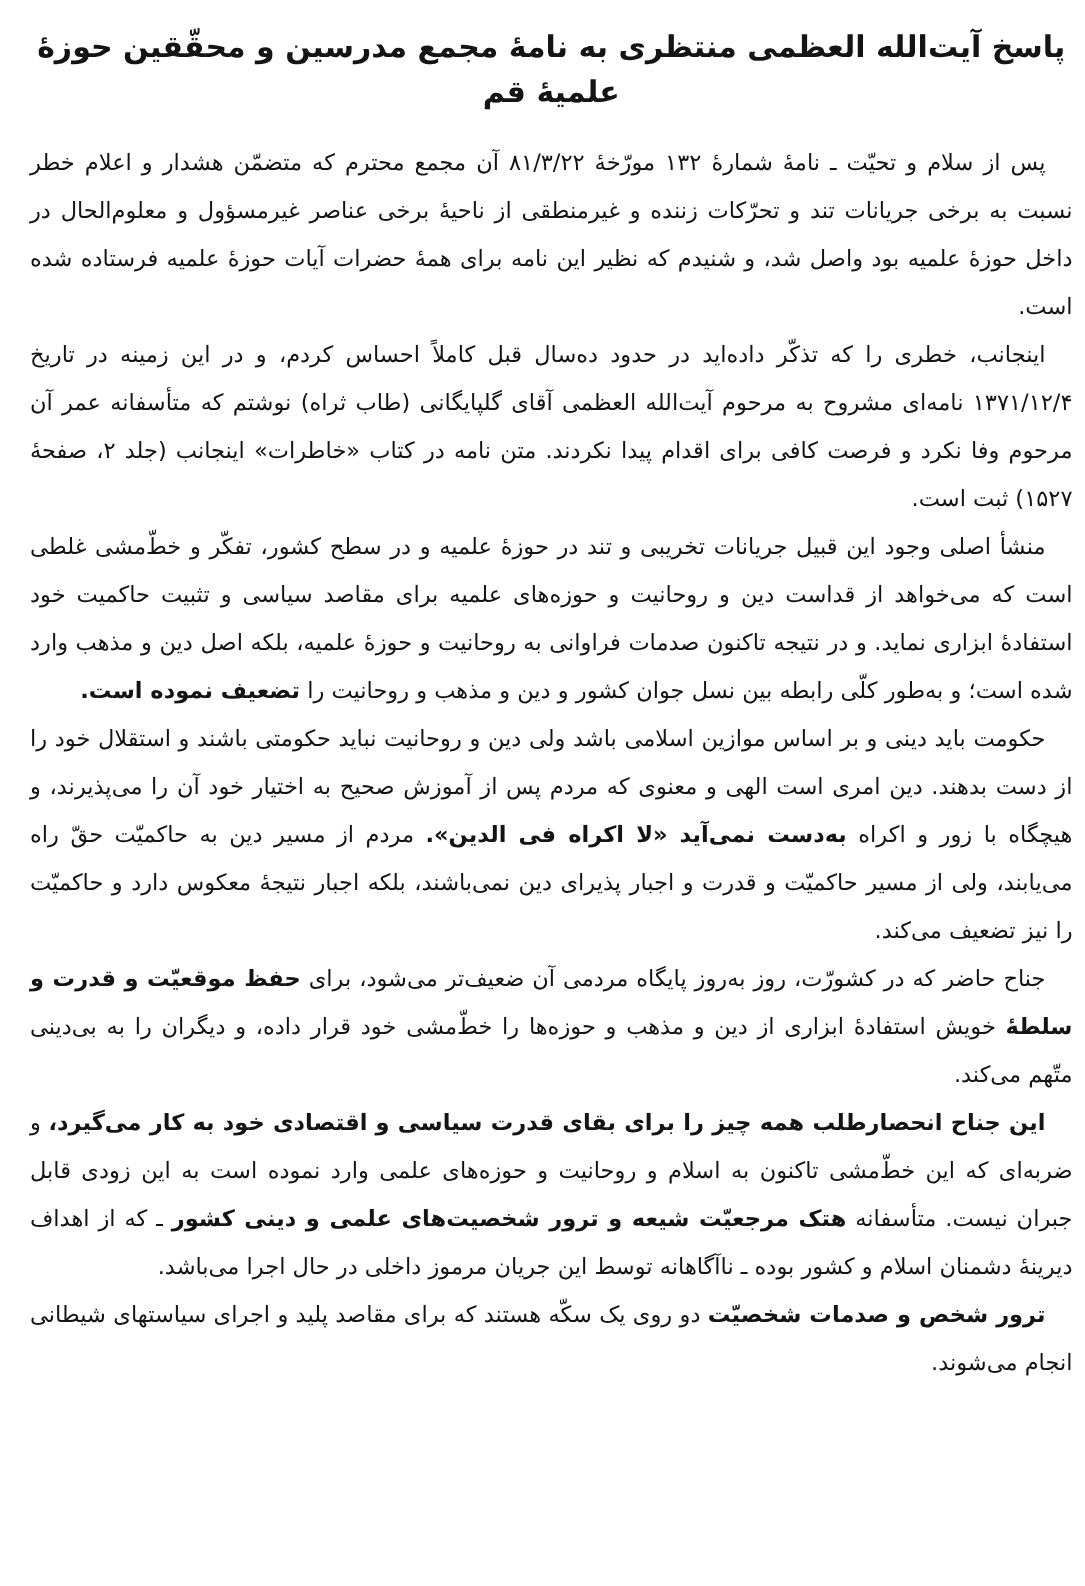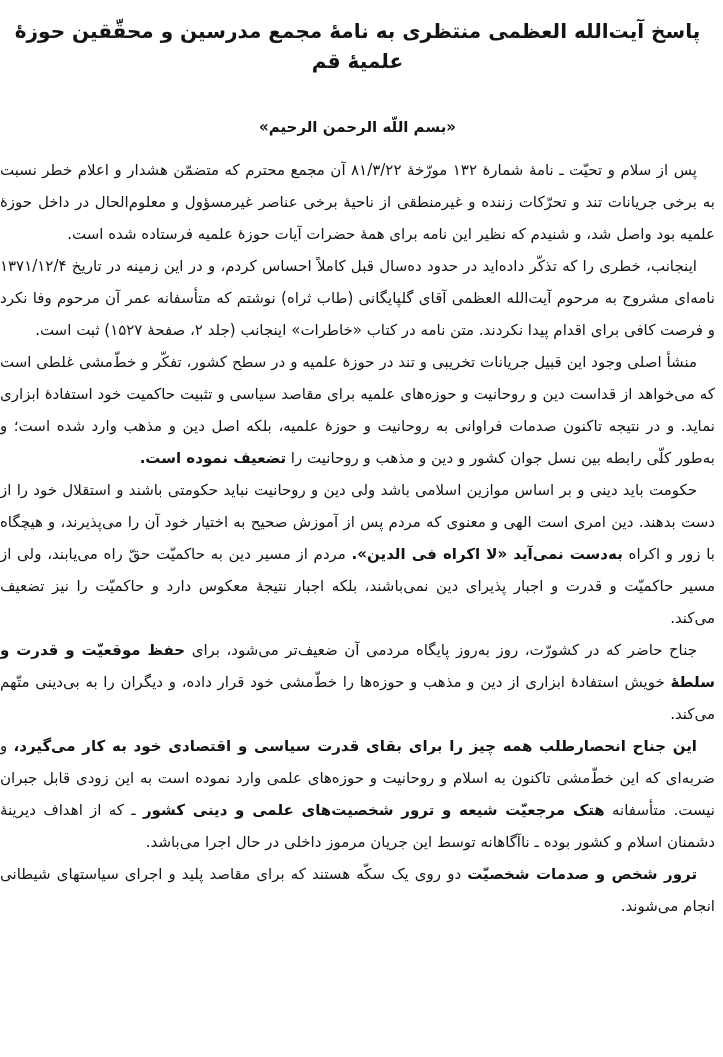--- a/index.html
+++ b/index.html
@@ -9,21 +9,21 @@
   }
   .page {
     position: relative;
     width: 723px;
     height: 1057px;
     margin: 0 auto;
     background: #ffffff;
     color: #141414;
     overflow: hidden;
     box-sizing: border-box;
-    padding: 10px 8px 0 0;
+    padding: 10px 8px 0 20px;
     direction: rtl;
     font-family: "DejaVu Sans", sans-serif;
   }
   .doc-title {
     margin: 6px 0 0 0;
     text-align: center;
     font-size: 20px;
     font-weight: bold;
     line-height: 30px;
     letter-spacing: 0;
@@ -50,21 +50,20 @@
   .doc-body .bold {
     font-weight: bold;
   }
 </style>
 </head>
 <body>
 
 <div class="page" style="background: rgb(255, 255, 255); color: rgb(20, 20, 20);">
   <h1 class="doc-title">پاسخ آیت‌الله العظمی منتظری به نامهٔ مجمع مدرسین و محقّقین حوزهٔ علمیهٔ قم</h1>
 
-  <div class="bismillah">«بسم اللّه الرحمن الرحیم»</div>
 
   <div class="doc-body">
       <p><span>پس از سلام و تحیّت ـ نامهٔ شمارهٔ ۱۳۲ مورّخهٔ ۸۱/۳/۲۲ آن مجمع محترم که متضمّن هشدار و اعلام خطر نسبت به برخی جریانات تند و تحرّکات زننده و غیرمنطقی از ناحیهٔ برخی عناصر غیرمسؤول و معلوم‌الحال در داخل حوزهٔ علمیه بود واصل شد، و شنیدم که نظیر این نامه برای همهٔ حضرات آیات حوزهٔ علمیه فرستاده شده است.</span></p>
       <p><span>اینجانب، خطری را که تذکّر داده‌اید در حدود ده‌سال قبل کاملاً احساس کردم، و در این زمینه در تاریخ ۱۳۷۱/۱۲/۴ نامه‌ای مشروح به مرحوم آیت‌الله العظمی آقای گلپایگانی (طاب ثراه) نوشتم که متأسفانه عمر آن مرحوم وفا نکرد و فرصت کافی برای اقدام پیدا نکردند. متن نامه در کتاب «خاطرات» اینجانب (جلد ۲، صفحهٔ ۱۵۲۷) ثبت است.</span></p>
       <p><span>منشأ اصلی وجود این قبیل جریانات تخریبی و تند در حوزهٔ علمیه و در سطح کشور، تفکّر و خطّ‌مشی غلطی است که می‌خواهد از قداست دین و روحانیت و حوزه‌های علمیه برای مقاصد سیاسی و تثبیت حاکمیت خود استفادهٔ ابزاری نماید. و در نتیجه تاکنون صدمات فراوانی به روحانیت و حوزهٔ علمیه، بلکه اصل دین و مذهب وارد شده است؛ و به‌طور کلّی رابطه بین نسل جوان کشور و دین و مذهب و روحانیت را </span><span class="bold">تضعیف نموده است.</span></p>
       <p><span>حکومت باید دینی و بر اساس موازین اسلامی باشد ولی دین و روحانیت نباید حکومتی باشند و استقلال خود را از دست بدهند. دین امری است الهی و معنوی که مردم پس از آموزش صحیح به اختیار خود آن را می‌پذیرند، و هیچگاه با زور و اکراه </span><span class="bold">به‌دست نمی‌آید «لا اکراه فی الدین».</span><span> مردم از مسیر دین به حاکمیّت حقّ راه می‌یابند، ولی از مسیر حاکمیّت و قدرت و اجبار پذیرای دین نمی‌باشند، بلکه اجبار نتیجهٔ معکوس دارد و حاکمیّت را نیز تضعیف می‌کند.</span></p>
       <p><span>جناح حاضر که در کشورّت، روز به‌روز پایگاه مردمی آن ضعیف‌تر می‌شود، برای </span><span class="bold">حفظ موقعیّت و قدرت و سلطهٔ</span><span> خویش استفادهٔ ابزاری از دین و مذهب و حوزه‌ها را خطّ‌مشی خود قرار داده، و دیگران را به بی‌دینی متّهم می‌کند.</span></p>
       <p><span class="bold">این جناح انحصارطلب همه چیز را برای بقای قدرت سیاسی و اقتصادی خود به کار می‌گیرد،</span><span> و ضربه‌ای که این خطّ‌مشی تاکنون به اسلام و روحانیت و حوزه‌های علمی وارد نموده است به این زودی قابل جبران نیست. متأسفانه </span><span class="bold">هتک مرجعیّت شیعه و ترور شخصیت‌های علمی و دینی کشور</span><span> ـ که از اهداف دیرینهٔ دشمنان اسلام و کشور بوده ـ ناآگاهانه توسط این جریان مرموز داخلی در حال اجرا می‌باشد.</span></p>
       <p><span class="bold">ترور شخص و صدمات شخصیّت</span><span> دو روی یک سکّه هستند که برای مقاصد پلید و اجرای سیاستهای شیطانی انجام می‌شوند.</span></p>
     </div>

